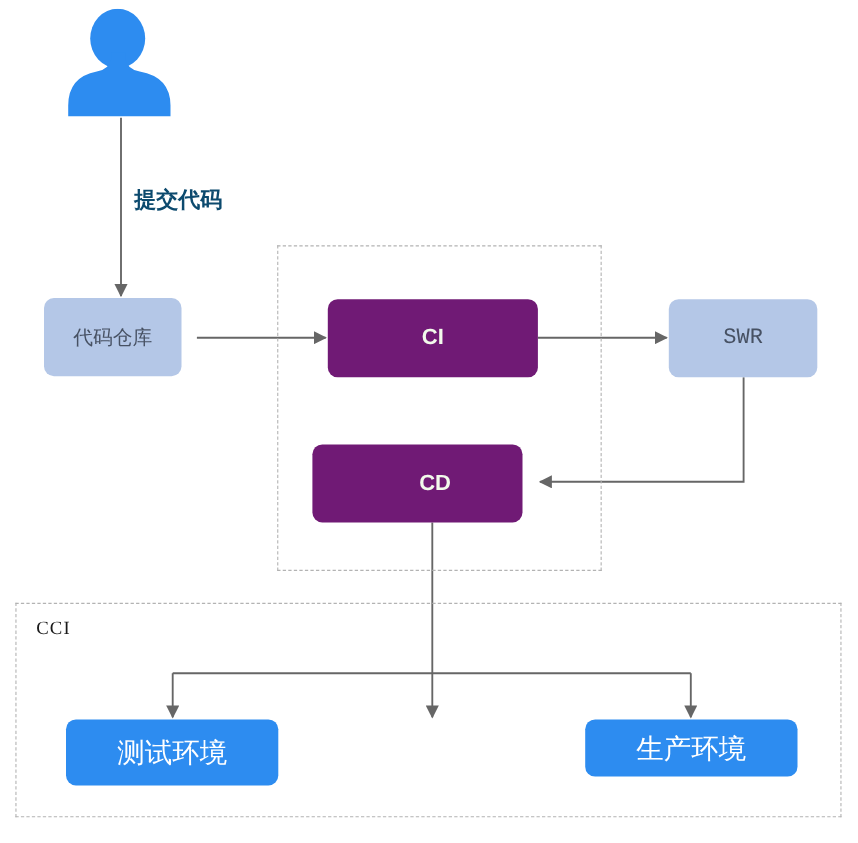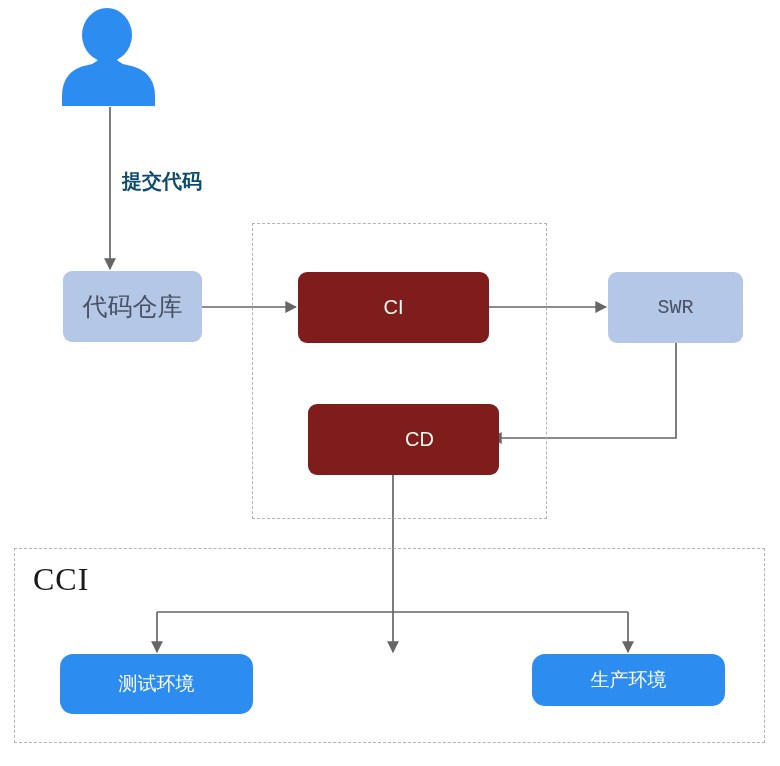--- a/index.html
+++ b/index.html
@@ -32,51 +32,51 @@
     width: 295px; height: 296px;
   }
   .container.cci {
     left: 14px; top: 548px;
     width: 751px; height: 195px;
   }
   .container-label {
     position: absolute;
     left: 18px; top: 12px;
     font-family: "Liberation Serif", "DejaVu Serif", serif;
-    font-size: 32px;
+    font-size: 17px;
     color: #1a1a1a;
     letter-spacing: 1px;
   }
   .node {
     position: absolute;
     border-radius: 9px;
     display: flex;
     align-items: center;
     justify-content: center;
     box-sizing: border-box;
     font-size: 20px;
   }
   .node.light {
     background: #b4c7e7;
     color: #475163;
   }
   .node.green {
-    background: #7f1d1d;
+    background: #701a75;
     color: #f2faeb;
+    font-weight: bold;
   }
   .node.env {
     background: #2d8cf0;
     color: #ffffff;
-    font-size: 19px;
-    border-radius: 13px;
+    font-size: 25px;
   }
-  .node.repo { left: 40px;  top: 271px; width: 139px; height: 71px; font-size: 25px; margin-left: 23px; }
+  .node.repo { left: 40px;  top: 271px; width: 125px; height: 71px; font-size: 18px; }
   .node.ci   { left: 298px; top: 272px; width: 191px; height: 71px; }
   .node.swr  { left: 608px; top: 272px; width: 135px; height: 71px; font-family: Liberation Mono, monospace; }
-  .node.cd   { left: 308px; top: 404px; width: 191px; height: 71px; padding-left: 32px; }
+  .node.cd   { left: 284px; top: 404px; width: 191px; height: 71px; padding-left: 32px; }
   .node.test    { left: 60px;  top: 654px; width: 193px; height: 60px; }
   .node.staging { left: 297px; top: 654px; width: 193px; height: 60px; }
   .node.prod    { left: 532px; top: 654px; width: 193px; height: 52px; }
   .edge-label {
     position: absolute;
     left: 122px; top: 168px;
     font-size: 20px;
     font-weight: 700;
     color: #0c4a6e;
   }

